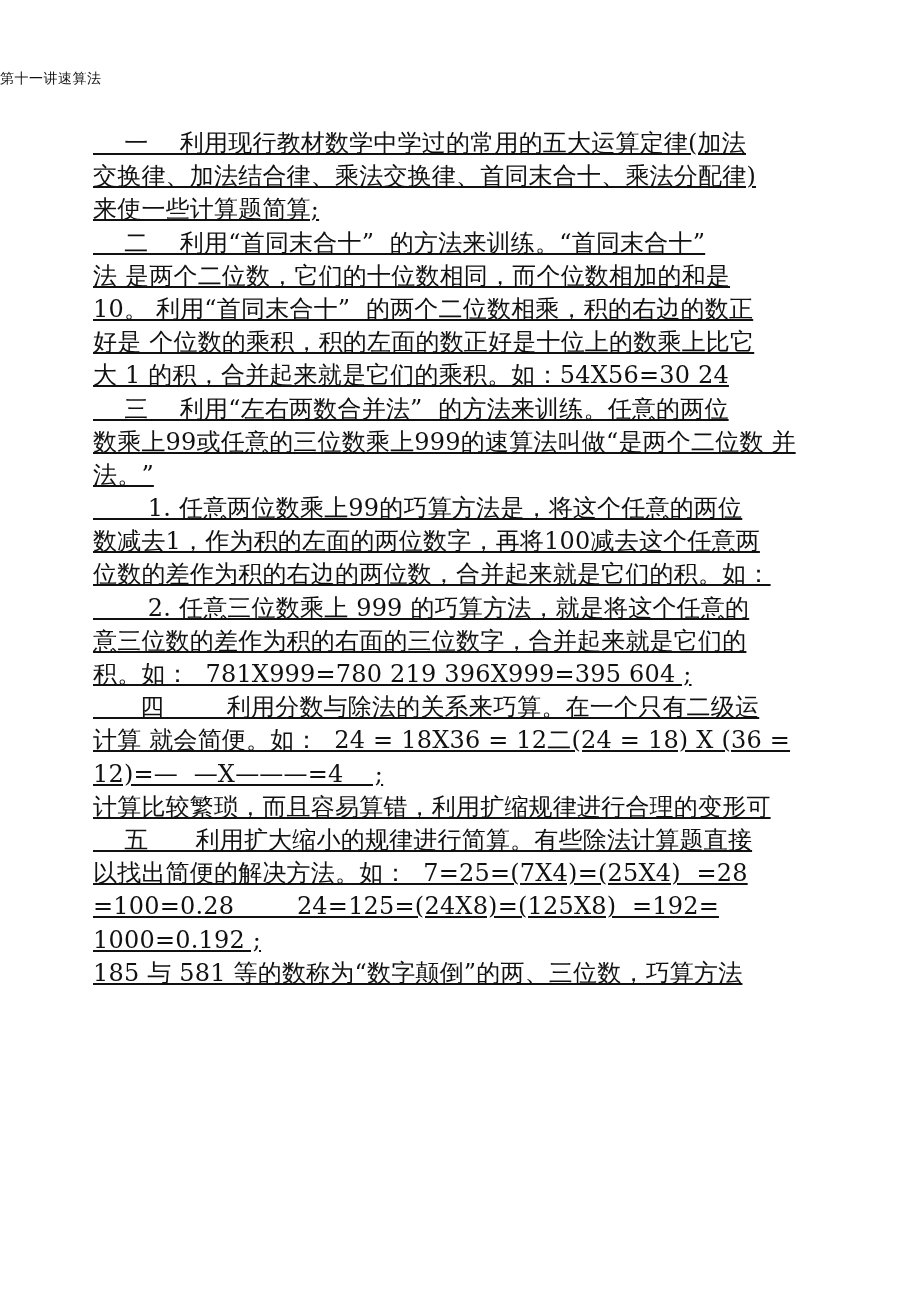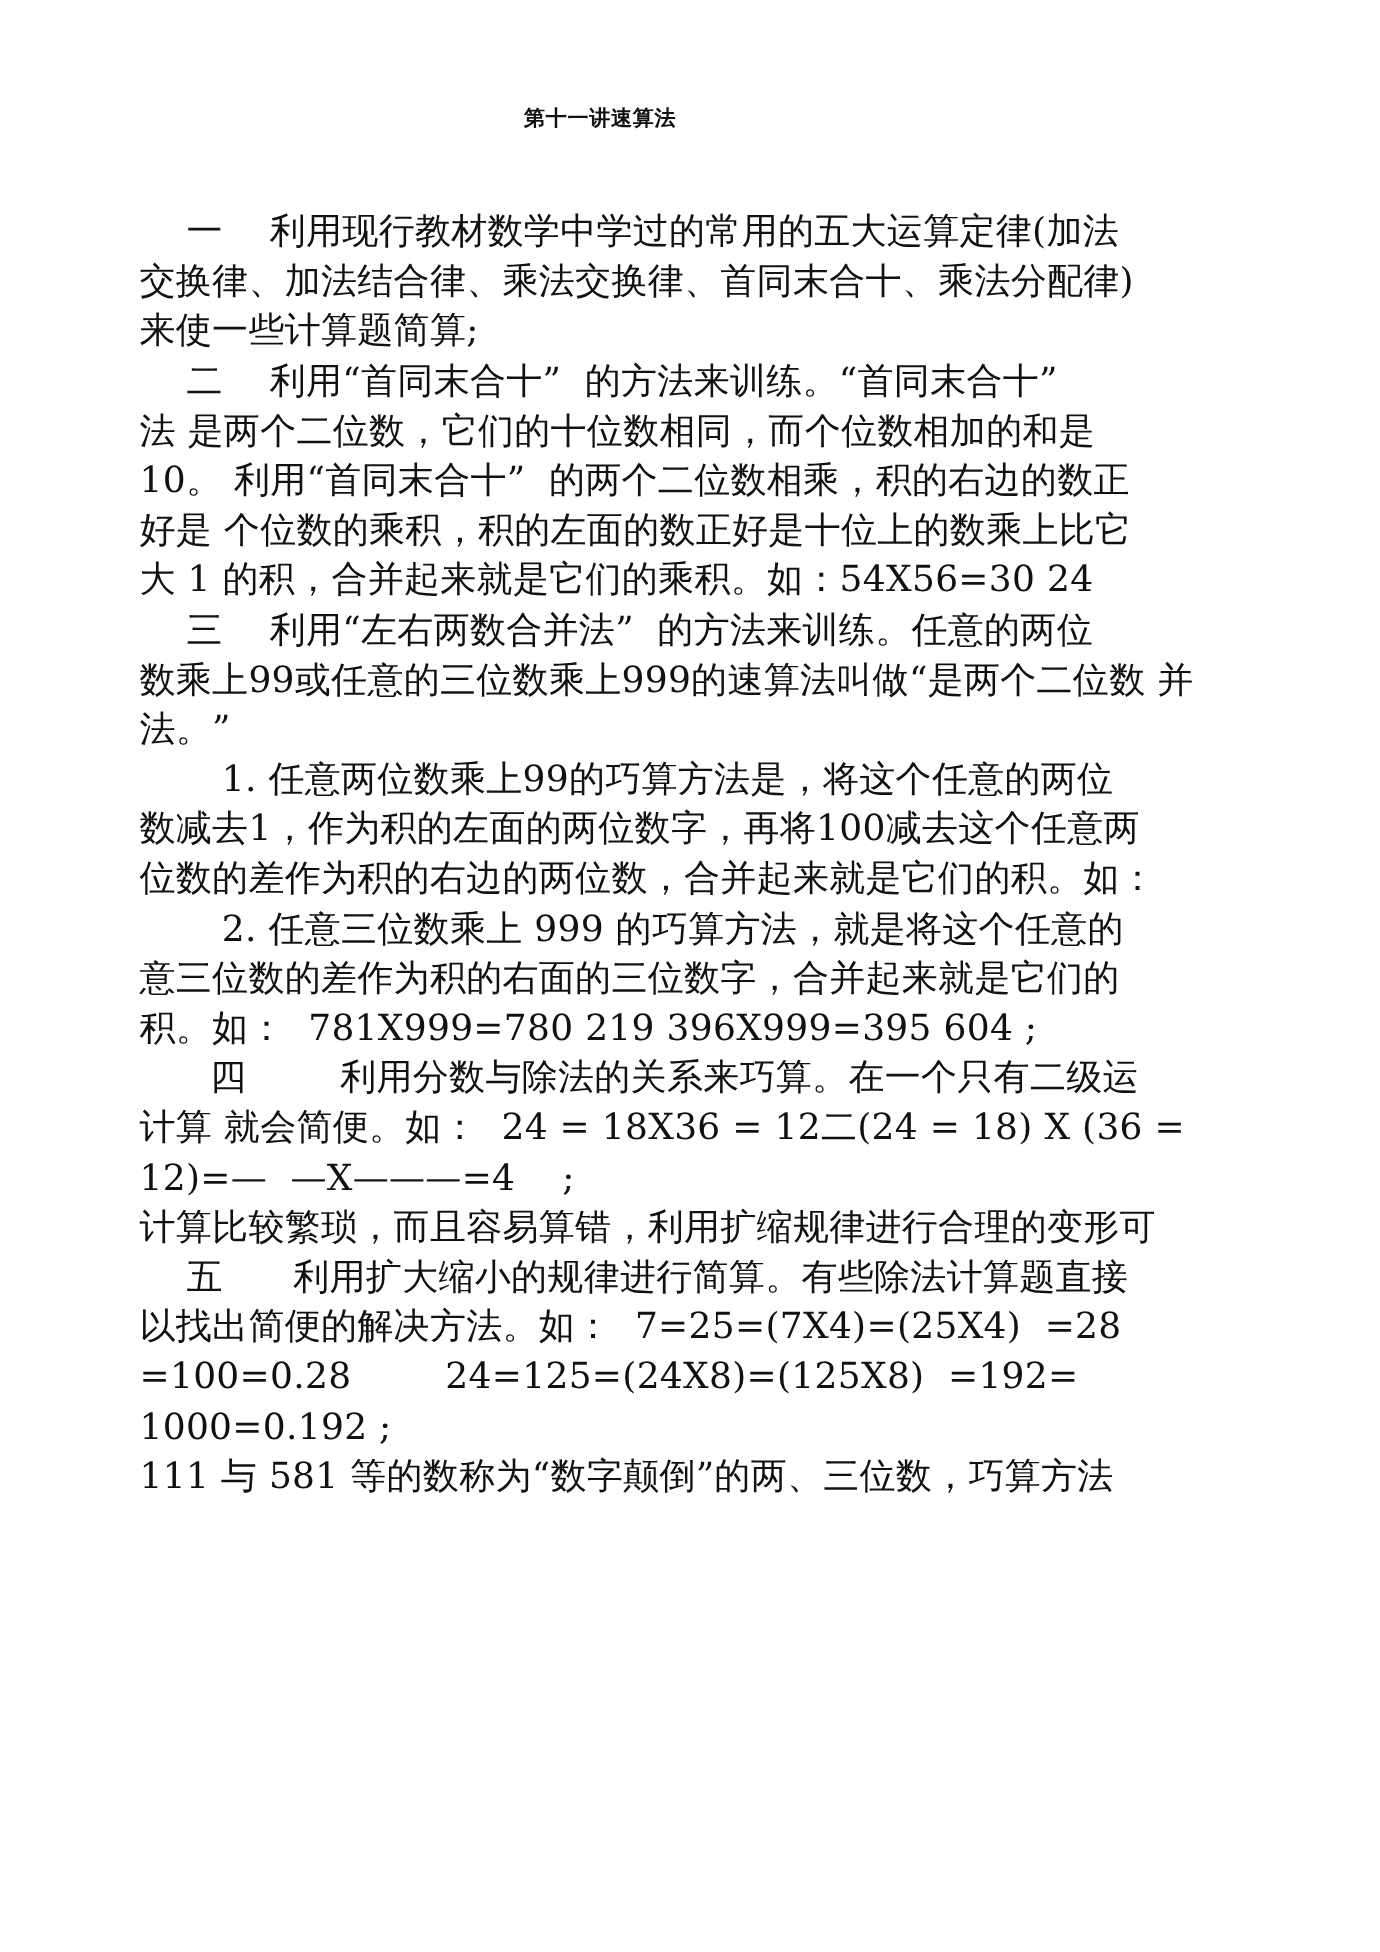--- a/index.html
+++ b/index.html
@@ -1,20 +1,20 @@
 <!DOCTYPE html>
 <html><head>
   <meta charset="utf-8">
   <style>
     html, body { margin: 0; padding: 0; background: #ffffff; }
     body { width: 920px; height: 1301px; position: relative; overflow: hidden;
            font-family: "DejaVu Serif", "Liberation Serif", serif; color: #111111; }
-    .title { position: absolute; top: 70px; left: 0; width: 800px; text-align: center;
-             font-size: 14px; letter-spacing: 0.5px; font-weight: bold; }
-    .page { position: absolute; top: 138px; left: 93px; width: 740px; }
+    .title { position: absolute; top: 70px; left: 0; width: 800px; text-align: left;
+             font-size: 14px; letter-spacing: 0.5px; }
+    .page { position: absolute; top: 127px; left: 93px; width: 740px; text-decoration: underline; }
     .line { height: 33.2px; line-height: 33.2px; font-size: 24px; white-space: pre; letter-spacing: 0.2px; }
   </style>
 </head>
 <body>
 
 <div class="title">第十一讲速算法</div>
 
 <div class="page">
   <div class="line">    一    利用现行教材数学中学过的常用的五大运算定律(加法</div>
   <div class="line">交换律、加法结合律、乘法交换律、首同末合十、乘法分配律)</div>
@@ -34,14 +34,14 @@
   <div class="line">意三位数的差作为积的右面的三位数字，合并起来就是它们的</div>
   <div class="line">积。如：  781X999=780 219 396X999=395 604 ;</div>
   <div class="line">      四        利用分数与除法的关系来巧算。在一个只有二级运</div>
   <div class="line">计算 就会简便。如：  24 = 18X36 = 12二(24 = 18) X (36 =</div>
   <div class="line">12)=—  —X———=4    ;</div>
   <div class="line">计算比较繁琐，而且容易算错，利用扩缩规律进行合理的变形可</div>
   <div class="line">    五      利用扩大缩小的规律进行简算。有些除法计算题直接</div>
   <div class="line">以找出简便的解决方法。如：  7=25=(7X4)=(25X4)  =28</div>
   <div class="line">=100=0.28        24=125=(24X8)=(125X8)  =192=</div>
   <div class="line">1000=0.192 ;</div>
-  <div class="line">111 与 581 等的数称为“数字颠倒”的两、三位数，巧算方法</div>
+  <div class="line">185 与 581 等的数称为“数字颠倒”的两、三位数，巧算方法</div>
 </div>
 
 </body></html>

